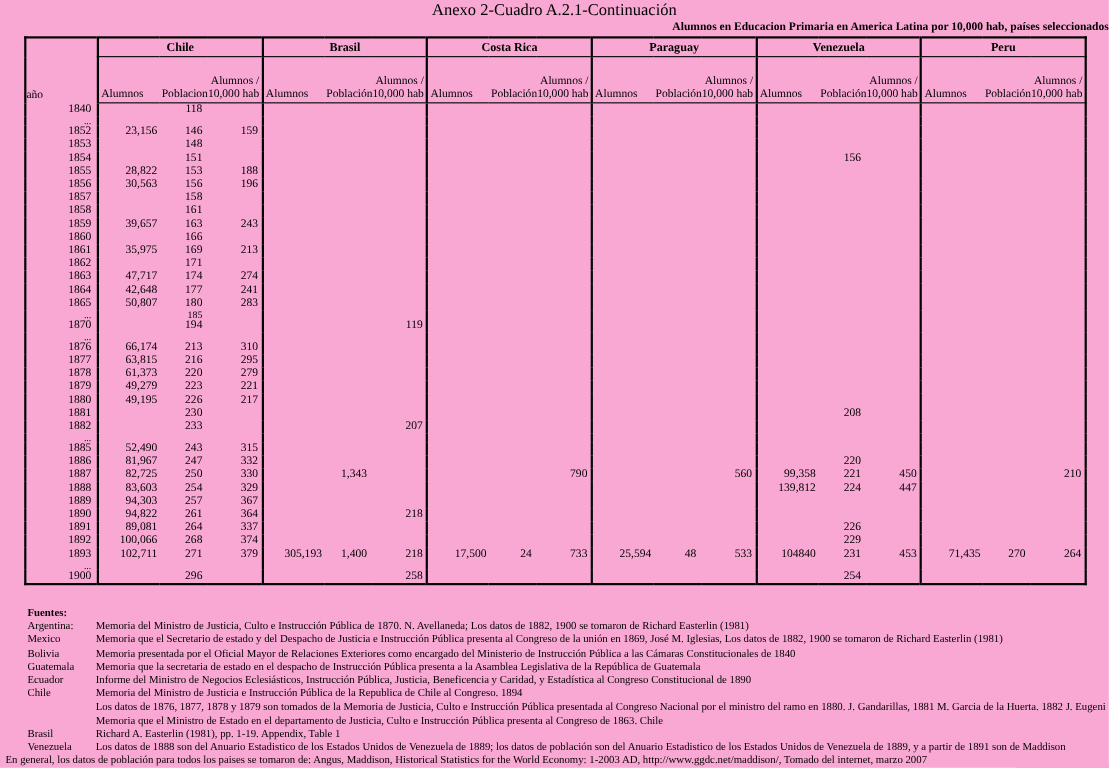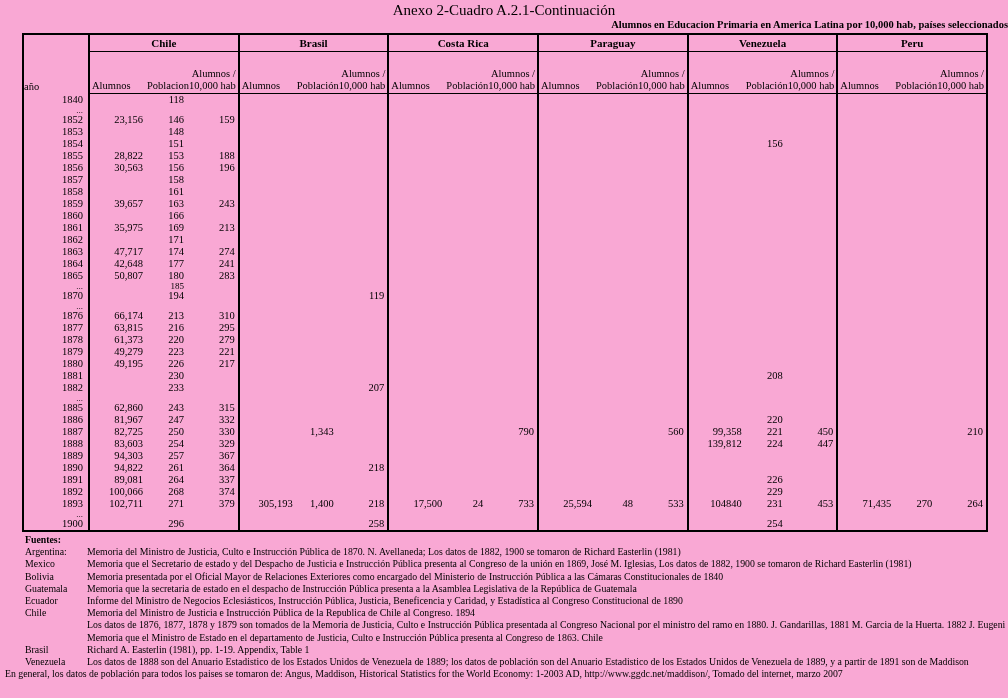--- a/index.html
+++ b/index.html
@@ -15,21 +15,21 @@
   .sub-head{vertical-align:bottom;font-size:10.5px;line-height:12px;border-bottom:1px solid #000;height:40px;padding-bottom:1px;}
   .sub-al{text-align:left;padding-left:2px;}
   .sub-pob{text-align:right;}
   .sub-ratio{text-align:right;padding-right:2px;}
   tbody td{font-size:10.5px;height:12px;line-height:12px;}
   tr.ellip td{font-size:9px;height:8px;line-height:8px;}
   .year-cell{text-align:right;padding-right:5px;}
   .col-al{text-align:right;padding-right:2px;}
   .col-pob{text-align:right;padding-right:5px;}
   .col-ratio{text-align:right;padding-right:3px;}
-  .sources{margin:2px 0 0 25px;font-size:9.8px;line-height:12.2px;}
+  .sources{margin:20px 0 0 25px;font-size:9.8px;line-height:12.2px;}
   .f-line{display:flex;}
   .f-line.full{margin-left:-20px;}
   .f-label{display:inline-block;width:62px;flex:0 0 62px;}
   .f-line.bold .f-label{font-weight:bold;}
   .f-text{flex:1;white-space:nowrap;overflow:hidden;}
 </style>
 </head>
 <body>
 
 <div class="page">
@@ -669,21 +669,21 @@
           <td class="col-ratio gsep"></td>
           <td class="col-al"></td>
           <td class="col-pob"></td>
           <td class="col-ratio gsep"></td>
           <td class="col-al"></td>
           <td class="col-pob"></td>
           <td class="col-ratio"></td>
         </tr>
         <tr class="normal">
           <td class="year-cell gsep">1885</td>
-          <td class="col-al">62,860</td>
+          <td class="col-al">52,490</td>
           <td class="col-pob">243</td>
           <td class="col-ratio gsep">315</td>
           <td class="col-al"></td>
           <td class="col-pob"></td>
           <td class="col-ratio gsep"></td>
           <td class="col-al"></td>
           <td class="col-pob"></td>
           <td class="col-ratio gsep"></td>
           <td class="col-al"></td>
           <td class="col-pob"></td>

